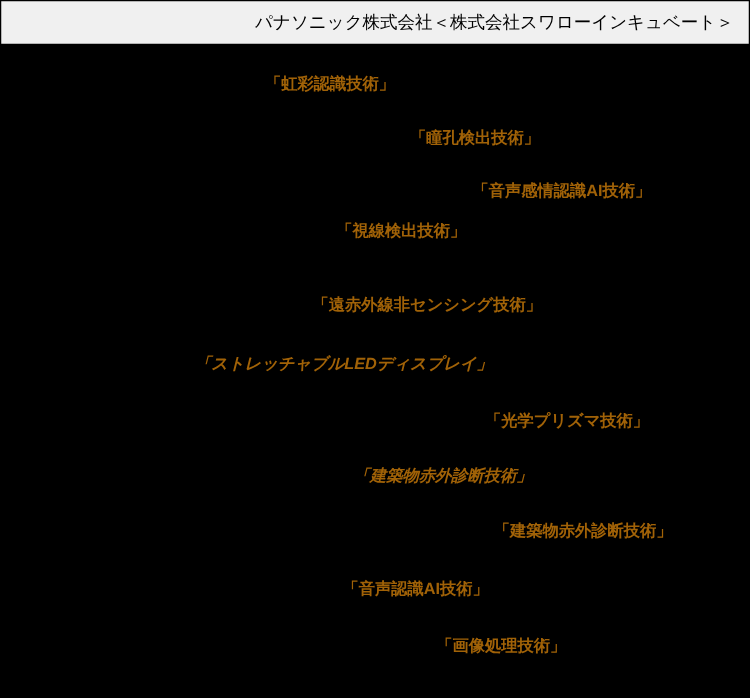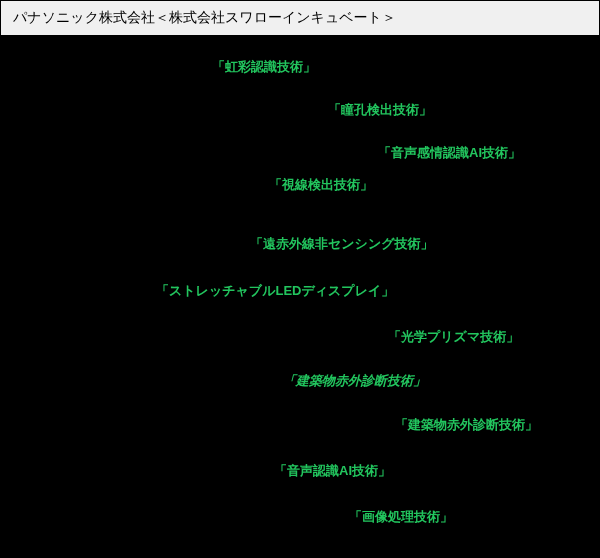--- a/index.html
+++ b/index.html
@@ -1,15 +1,15 @@
 <!DOCTYPE html>
 <html><head>
   <meta charset="utf-8">
   <style>
-    * { margin: 0; padding: 0; box-sizing: border-box; }
+    * { margin: 0; padding: 0; box-sizing: border-box; text-align: right; }
     body {
       width: 600px;
       height: 558px;
       background: #000;
       font-family: "Hiragino Kaku Gothic Pro", "Meiryo", sans-serif;
       font-size: 13px;
       position: relative;
       overflow: hidden;
     }
     .header {
@@ -18,31 +18,31 @@
       padding: 8px 12px;
       color: #000;
       font-size: 14px;
       position: absolute;
       top: 0;
       left: 0;
       right: 0;
     }
     .item {
       position: absolute;
-      color: #22c55e;
+      color: #a16207;
       font-weight: bold;
       white-space: nowrap;
     }
     
     .p1  { top: 58px;  left: 212px; }
     .p2  { top: 101px; left: 328px; }
     .p3  { top: 144px; left: 378px; }
     .p4  { top: 176px; left: 269px; }
     .p5  { top: 235px; left: 250px; }
-    .p6  { top: 282px; left: 156px; }
+    .p6  { top: 282px; left: 156px; font-style: italic; }
     .p7  { top: 328px; left: 388px; }
     .p8  { top: 372px; left: 283px; font-style: italic; }
     .p9  { top: 416px; left: 395px; }
     .p10 { top: 462px; left: 274px; }
     .p11 { top: 508px; left: 349px; }
   </style>
 </head>
 <body>
 
 <div class="header">

